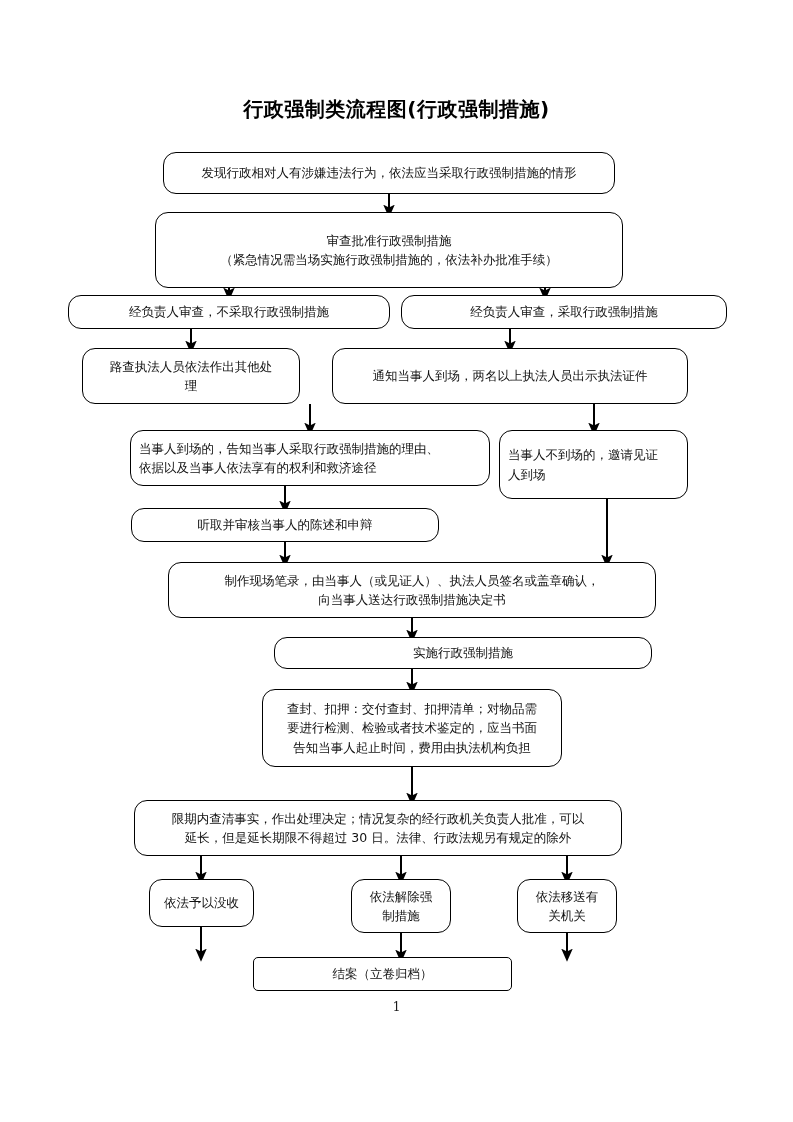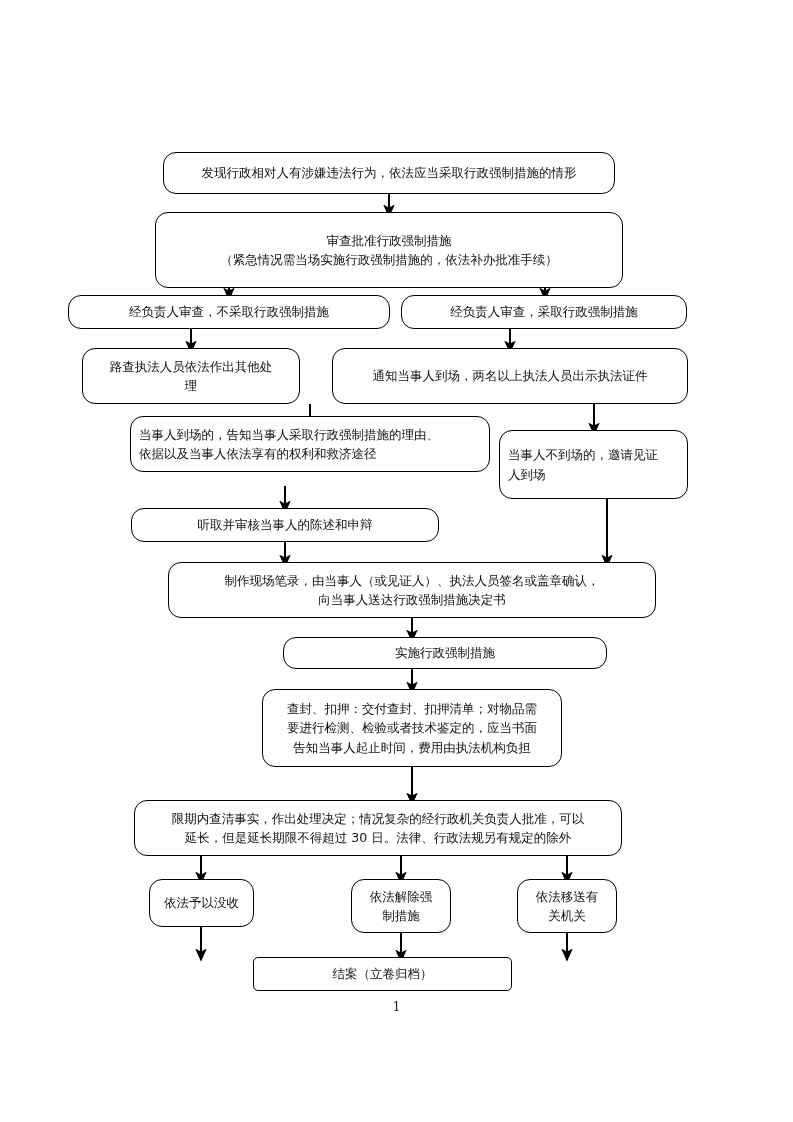--- a/index.html
+++ b/index.html
@@ -104,58 +104,59 @@
         <polyline points="412,767 412,799" fill="none" stroke="#000000" stroke-width="2" marker-end="url(#arrowhead)"></polyline>
         <polyline points="201,856 201,878" fill="none" stroke="#000000" stroke-width="2" marker-end="url(#arrowhead)"></polyline>
         <polyline points="401,856 401,878" fill="none" stroke="#000000" stroke-width="2" marker-end="url(#arrowhead)"></polyline>
         <polyline points="567,856 567,878" fill="none" stroke="#000000" stroke-width="2" marker-end="url(#arrowhead)"></polyline>
         <polyline points="201,927 201,955" fill="none" stroke="#000000" stroke-width="2" marker-end="url(#arrowhead)"></polyline>
         <polyline points="401,933 401,956" fill="none" stroke="#000000" stroke-width="2" marker-end="url(#arrowhead)"></polyline>
         <polyline points="567,933 567,955" fill="none" stroke="#000000" stroke-width="2" marker-end="url(#arrowhead)"></polyline>
       </g>
   </svg>
 
+  <div class="doc-title">行政强制类流程图(行政强制措施)</div>
 
   <div id="node-layer">
       <div class="node rounded" style="left: 163px; top: 152px; width: 452px; height: 42px;">
         <span class="node-text">发现行政相对人有涉嫌违法行为，依法应当采取行政强制措施的情形</span>
       </div>
       <div class="node rounded" style="left: 155px; top: 212px; width: 468px; height: 76px;">
         <span class="node-text">审查批准行政强制措施
 （紧急情况需当场实施行政强制措施的，依法补办批准手续）</span>
       </div>
       <div class="node rounded" style="left: 68px; top: 295px; width: 322px; height: 34px;">
         <span class="node-text">经负责人审查，不采取行政强制措施</span>
       </div>
-      <div class="node rounded" style="left: 401px; top: 295px; width: 286px; height: 34px;">
+      <div class="node rounded" style="left: 401px; top: 295px; width: 326px; height: 34px;">
         <span class="node-text">经负责人审查，采取行政强制措施</span>
       </div>
       <div class="node rounded" style="left: 82px; top: 348px; width: 218px; height: 56px;">
         <span class="node-text">路查执法人员依法作出其他处
 理</span>
       </div>
       <div class="node rounded" style="left: 332px; top: 348px; width: 356px; height: 56px;">
         <span class="node-text">通知当事人到场，两名以上执法人员出示执法证件</span>
       </div>
-      <div class="node rounded align-left" style="left: 130px; top: 416px; width: 360px; height: 56px;">
+      <div class="node rounded align-left" style="left: 130px; top: 430px; width: 360px; height: 56px;">
         <span class="node-text">当事人到场的，告知当事人采取行政强制措施的理由、
 依据以及当事人依法享有的权利和救济途径</span>
       </div>
       <div class="node rounded align-left" style="left: 499px; top: 430px; width: 189px; height: 69px;">
         <span class="node-text">当事人不到场的，邀请见证
 人到场</span>
       </div>
       <div class="node rounded" style="left: 131px; top: 508px; width: 308px; height: 34px;">
         <span class="node-text">听取并审核当事人的陈述和申辩</span>
       </div>
       <div class="node rounded" style="left: 168px; top: 562px; width: 488px; height: 56px;">
         <span class="node-text">制作现场笔录，由当事人（或见证人）、执法人员签名或盖章确认，
 向当事人送达行政强制措施决定书</span>
       </div>
-      <div class="node rounded" style="left: 283px; top: 637px; width: 324px; height: 32px;">
+      <div class="node rounded" style="left: 274px; top: 637px; width: 378px; height: 32px;">
         <span class="node-text">实施行政强制措施</span>
       </div>
       <div class="node rounded" style="left: 262px; top: 689px; width: 300px; height: 78px;">
         <span class="node-text">查封、扣押：交付查封、扣押清单；对物品需
 要进行检测、检验或者技术鉴定的，应当书面
 告知当事人起止时间，费用由执法机构负担</span>
       </div>
       <div class="node rounded" style="left: 134px; top: 800px; width: 488px; height: 56px;">
         <span class="node-text">限期内查清事实，作出处理决定；情况复杂的经行政机关负责人批准，可以
 延长，但是延长期限不得超过 30 日。法律、行政法规另有规定的除外</span>

